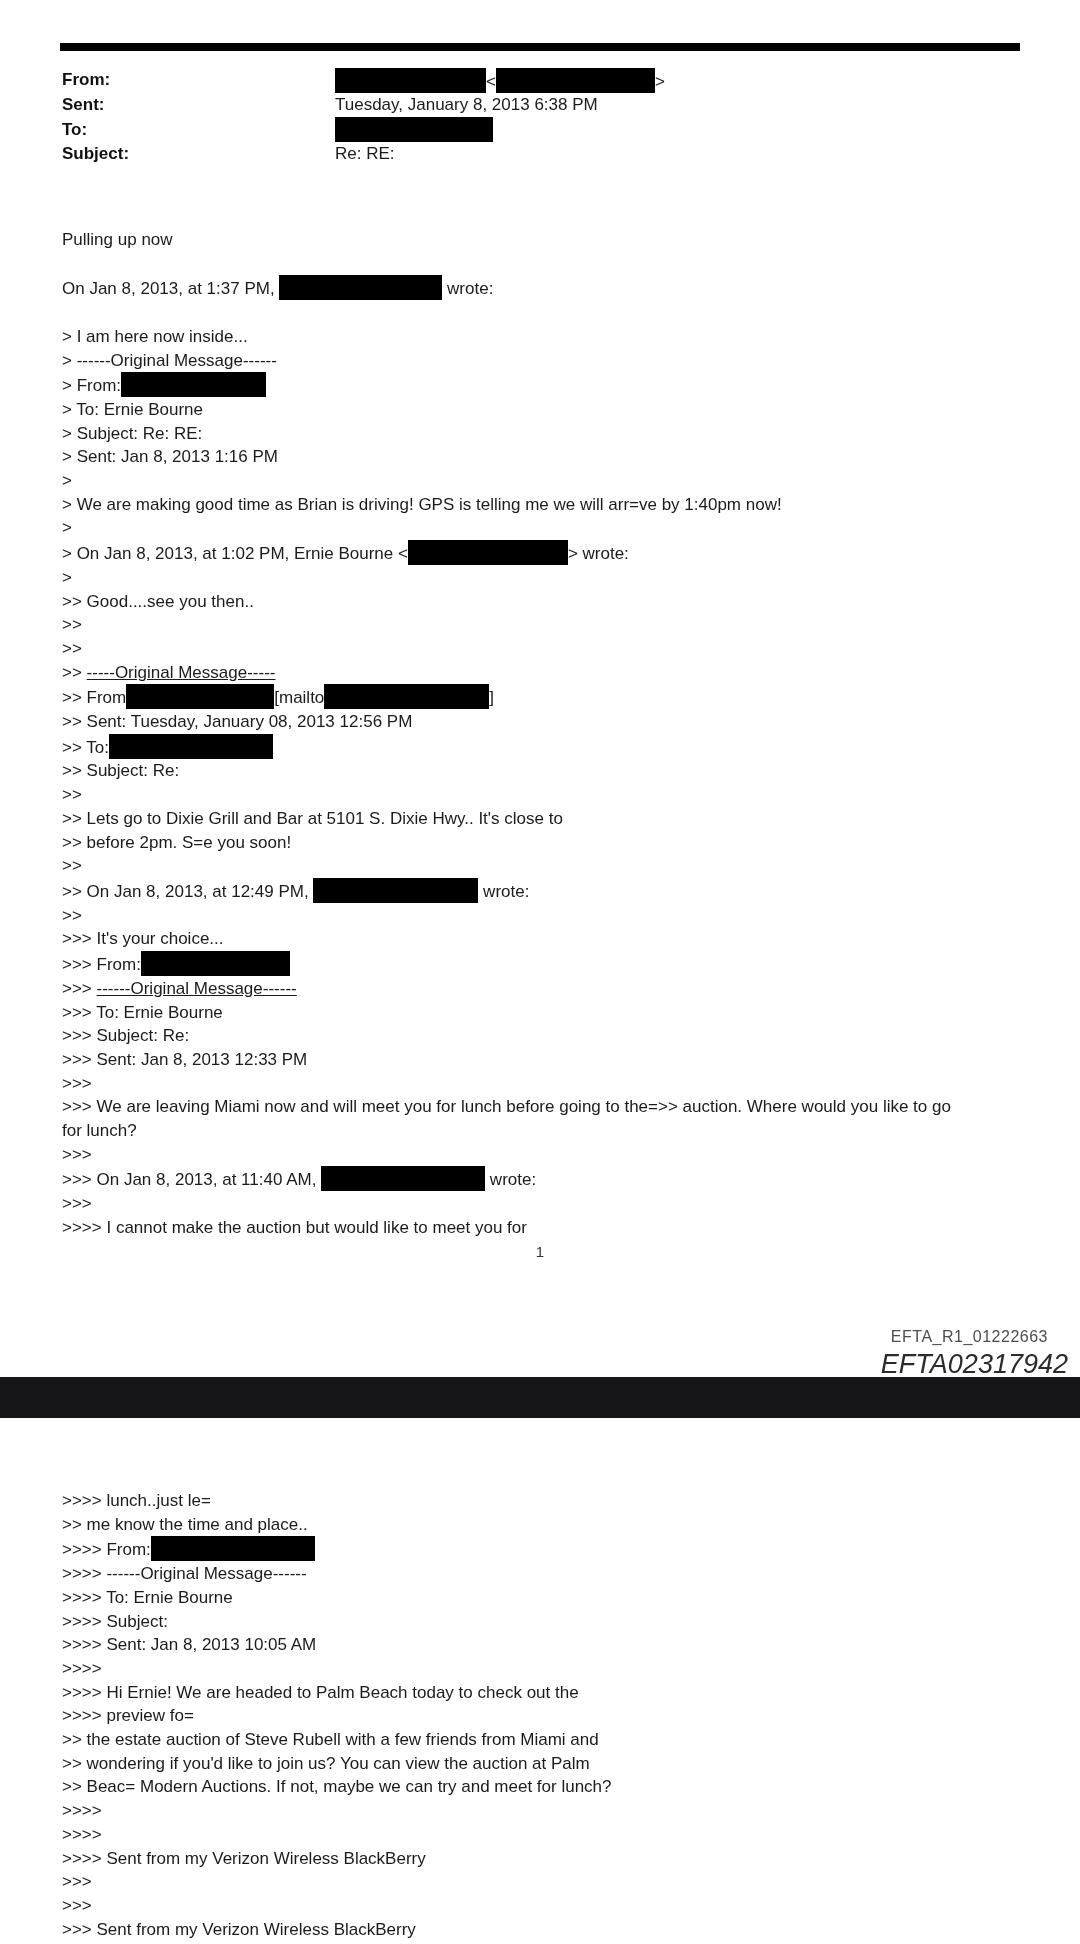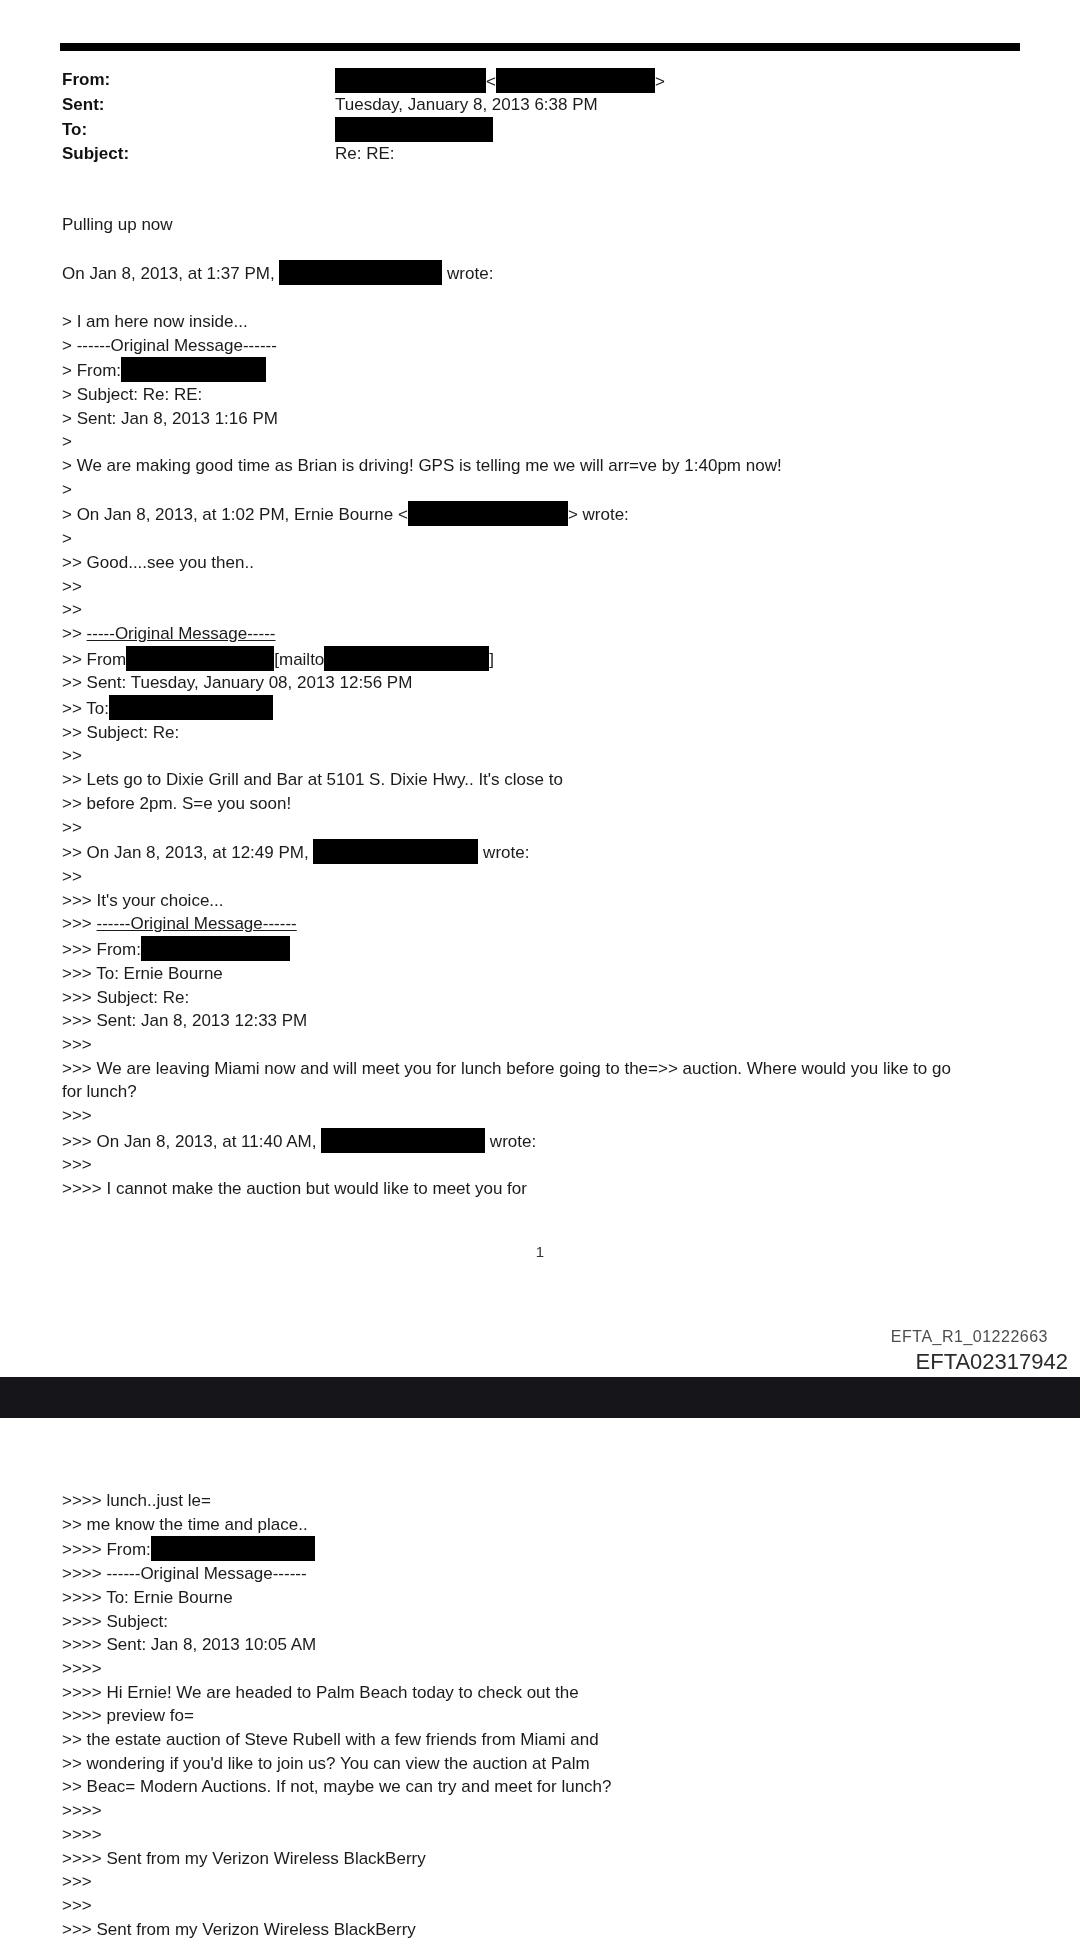--- a/index.html
+++ b/index.html
@@ -6,28 +6,28 @@
   .page{
     position:relative;width:1080px;height:1944px;background:#ffffff;overflow:hidden;
     font-family:"Liberation Sans",sans-serif;color:var(--text,#1b1b1b);
   }
   .top-rule{position:absolute;left:60px;top:43px;width:960px;height:8px;background:var(--rule,#000);}
   .email-header{position:absolute;left:62px;top:68px;width:980px;font-size:17px;}
   .header-row{display:flex;height:24.7px;align-items:center;}
   .header-label{width:273px;font-weight:bold;color:#111;}
   .header-value{white-space:pre;}
   .body{position:absolute;left:62px;width:985px;font-size:17px;line-height:23.7px;}
-  .body1{top:213px;}
+  .body1{top:228px;}
   .body2{top:1489px;}
   .line{min-height:23.7px;white-space:pre-wrap;}
   .redact{display:inline-block;height:25px;background:var(--redaction,#000);vertical-align:-6px;}
   .u{text-decoration:underline;}
   .page-number{position:absolute;top:1243px;left:0;width:1080px;text-align:center;font-size:15px;color:#333;}
   .stamp1{position:absolute;top:1328px;right:32px;font-size:16px;letter-spacing:.5px;color:var(--stamp-light,#4d4d4d);text-align:right;}
-  .stamp2{position:absolute;top:1349px;right:12px;font-size:22px;color:var(--stamp-dark,#2b2b2b);}
+  .stamp2{position:absolute;top:1349px;right:12px;font-size:27px;color:var(--stamp-dark,#2b2b2b);font-style:italic;}
   .separator-bar{position:absolute;top:1377px;left:0;width:1080px;height:41px;background:var(--separator-bar,#15151a);}
 </style>
 </head>
 <body>
 
 <div class="page">
   <div class="top-rule"></div>
   <div class="email-header" id="email-header">
       <div class="header-row">
         <div class="header-label">From:</div>
@@ -47,20 +47,21 @@
       </div>
     </div>
   <div class="body body1" id="body1">
       <div class="line">Pulling up now</div>
       <div class="line">&nbsp;</div>
       <div class="line"><span>On Jan 8, 2013, at 1:37 PM, </span><span class="redact" style="width: 163px;"></span><span> wrote:</span></div>
       <div class="line">&nbsp;</div>
       <div class="line">&gt; I am here now inside...</div>
       <div class="line">&gt; ------Original Message------</div>
       <div class="line"><span>&gt; From:</span><span class="redact" style="width: 145px;"></span></div>
+      <div class="line">&gt; To: Ernie Bourne</div>
       <div class="line">&gt; Subject: Re: RE:</div>
       <div class="line">&gt; Sent: Jan 8, 2013 1:16 PM</div>
       <div class="line">&gt;</div>
       <div class="line">&gt; We are making good time as Brian is driving! GPS is telling me we will arr=ve by 1:40pm now!</div>
       <div class="line">&gt;</div>
       <div class="line"><span>&gt; On Jan 8, 2013, at 1:02 PM, Ernie Bourne &lt;</span><span class="redact" style="width: 160px;"></span><span>&gt; wrote:</span></div>
       <div class="line">&gt;</div>
       <div class="line">&gt;&gt; Good....see you then..</div>
       <div class="line">&gt;&gt;</div>
       <div class="line">&gt;&gt;</div>
@@ -69,22 +70,22 @@
       <div class="line">&gt;&gt; Sent: Tuesday, January 08, 2013 12:56 PM</div>
       <div class="line"><span>&gt;&gt; To:</span><span class="redact" style="width: 164px;"></span></div>
       <div class="line">&gt;&gt; Subject: Re:</div>
       <div class="line">&gt;&gt;</div>
       <div class="line">&gt;&gt; Lets go to Dixie Grill and Bar at 5101 S. Dixie Hwy.. It's close to</div>
       <div class="line">&gt;&gt; before 2pm. S=e you soon!</div>
       <div class="line">&gt;&gt;</div>
       <div class="line"><span>&gt;&gt; On Jan 8, 2013, at 12:49 PM, </span><span class="redact" style="width: 165px;"></span><span> wrote:</span></div>
       <div class="line">&gt;&gt;</div>
       <div class="line">&gt;&gt;&gt; It's your choice...</div>
+      <div class="line"><span>&gt;&gt;&gt; From:</span><span class="redact" style="width: 149px;"></span></div>
       <div class="line"><span>&gt;&gt;&gt; </span><span class="u">------Original Message------</span></div>
-      <div class="line"><span>&gt;&gt;&gt; From:</span><span class="redact" style="width: 149px;"></span></div>
       <div class="line">&gt;&gt;&gt; To: Ernie Bourne</div>
       <div class="line">&gt;&gt;&gt; Subject: Re:</div>
       <div class="line">&gt;&gt;&gt; Sent: Jan 8, 2013 12:33 PM</div>
       <div class="line">&gt;&gt;&gt;</div>
       <div class="line">&gt;&gt;&gt; We are leaving Miami now and will meet you for lunch before going to the=&gt;&gt; auction. Where would you like to go</div>
       <div class="line">for lunch?</div>
       <div class="line">&gt;&gt;&gt;</div>
       <div class="line"><span>&gt;&gt;&gt; On Jan 8, 2013, at 11:40 AM, </span><span class="redact" style="width: 164px;"></span><span> wrote:</span></div>
       <div class="line">&gt;&gt;&gt;</div>
       <div class="line">&gt;&gt;&gt;&gt; I cannot make the auction but would like to meet you for</div>

